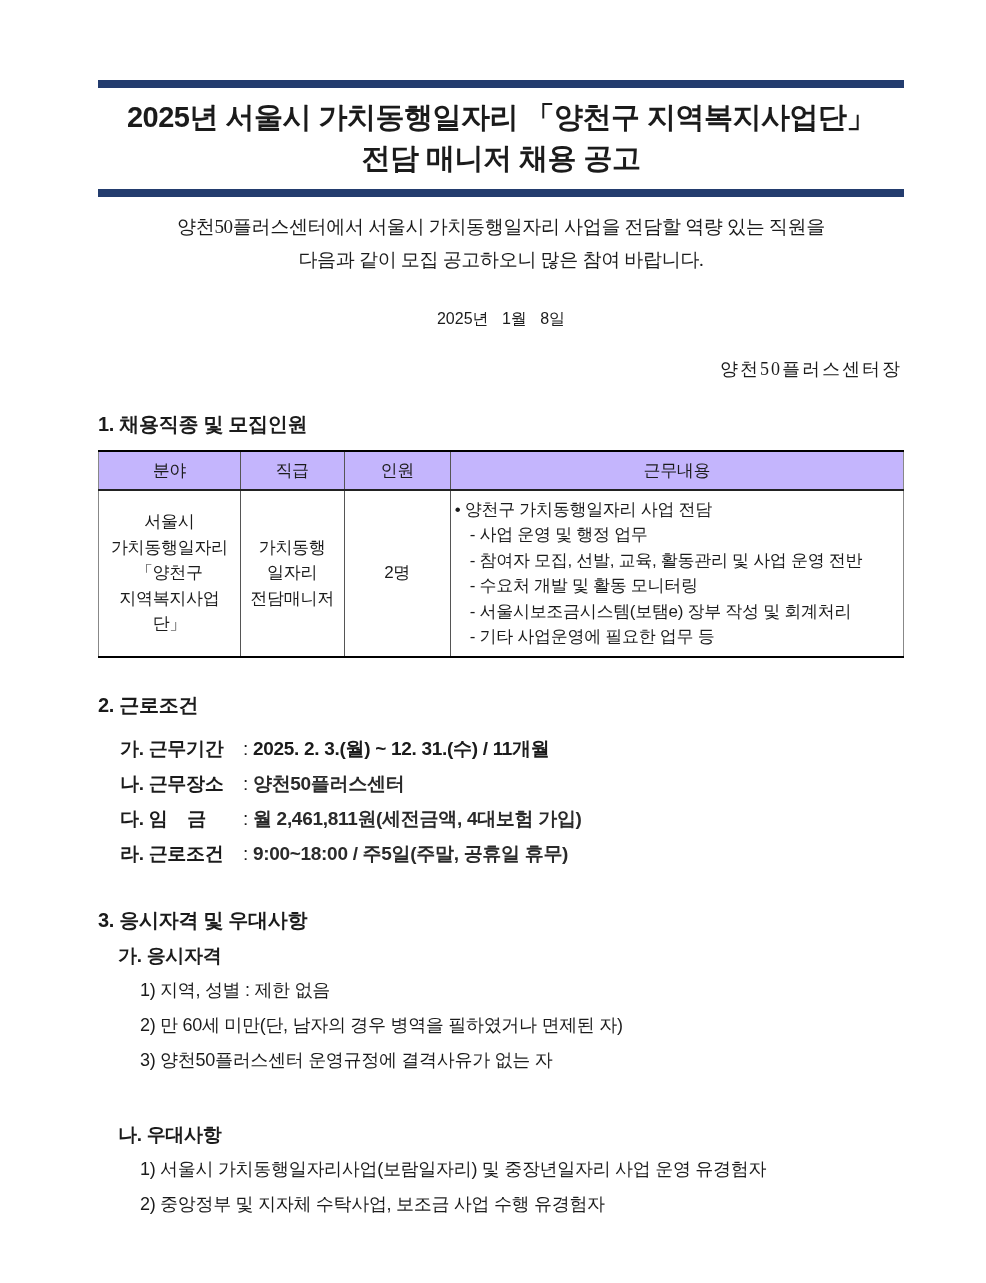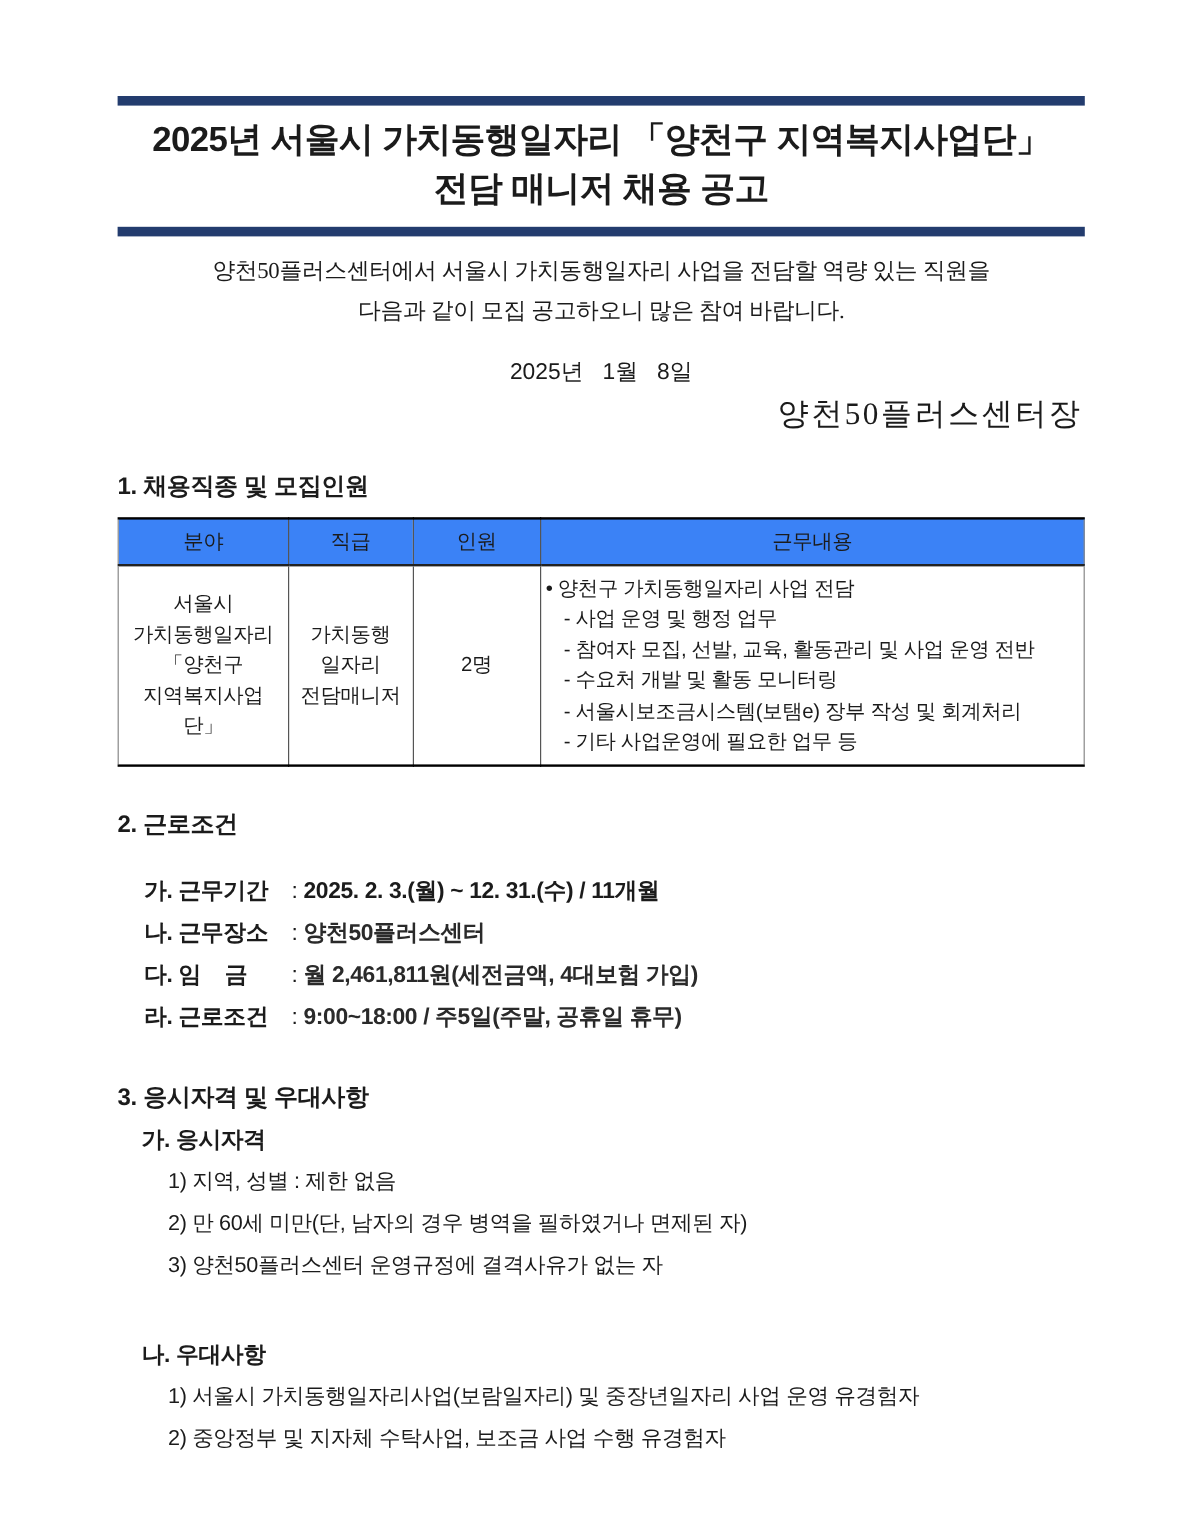--- a/index.html
+++ b/index.html
@@ -37,29 +37,29 @@
   
   .intro {
     margin-top: 14px;
     text-align: center;
     font-size: 19px;
     line-height: 1.72;
     letter-spacing: -0.3px;
     font-family: Liberation Serif, serif;
   }
   .date-line {
-    margin-top: 20px;
+    margin-top: 32px;
     text-align: center;
-    font-size: 19px;
+    font-size: 16px;
   }
   .author-line {
-    margin-top: 4px;
+    margin-top: 27px;
     text-align: right;
     font-family: "Liberation Serif", serif;
-    font-size: 26px;
+    font-size: 18px;
     letter-spacing: 2px;
     padding-right: 2px;
   }
 
   
   .sec-heading {
     font-size: 20px;
     font-weight: bold;
     letter-spacing: -0.3px;
   }
@@ -70,21 +70,21 @@
   
   table.recruit-table {
     margin-top: 12px;
     width: 100%;
     border-collapse: collapse;
     border-top: 2px solid #000;
     border-bottom: 2px solid #000;
     font-size: 17px;
   }
   table.recruit-table th {
-    background: #3b82f6;
+    background: #c4b5fd;
     font-weight: normal;
     border: 1px solid #555;
     border-top: none;
     border-bottom: 2px solid #222;
     padding: 7px 4px;
     letter-spacing: -0.3px;
   }
   table.recruit-table th:first-child,
   table.recruit-table td:first-child { border-left: 1px solid #888; }
   table.recruit-table th:last-child,
@@ -95,21 +95,21 @@
     vertical-align: middle;
     padding: 6px 4px;
     line-height: 1.5;
     letter-spacing: -0.3px;
   }
   td.cell-center { text-align: center; }
   td.cell-duties { padding: 6px 8px 8px 10px; }
   .duty-sub { padding-left: 15px; }
 
   
-  .sec2-items { margin-top: 25px; padding-left: 22px; }
+  .sec2-items { margin-top: 12px; padding-left: 22px; }
   .sec2-item { font-size: 19px; line-height: 35px; letter-spacing: -0.3px; }
   .sec2-item .lbl { font-weight: bold; display: inline-block; min-width: 118px; }
   .sec2-item .val { color: #2a2a2a; font-weight: bold; }
   .sec2-item .val.boldval { font-weight: bold; color: #1b1b1b; }
 
   
   .sub-heading {
     margin-top: 9px;
     padding-left: 20px;
     font-size: 19px;

